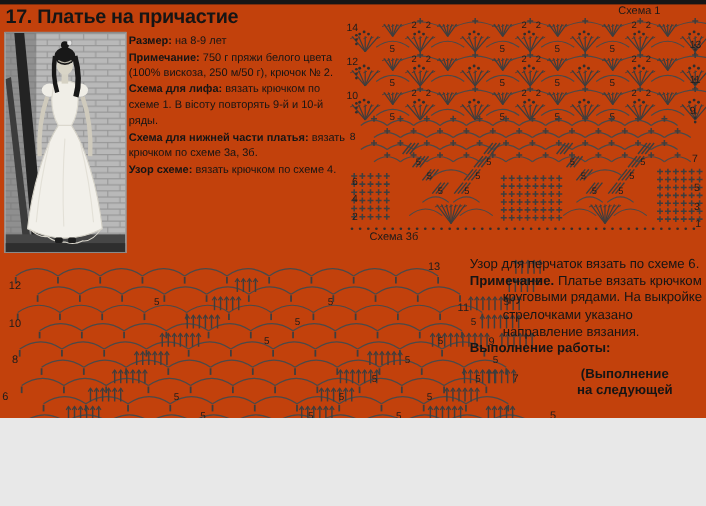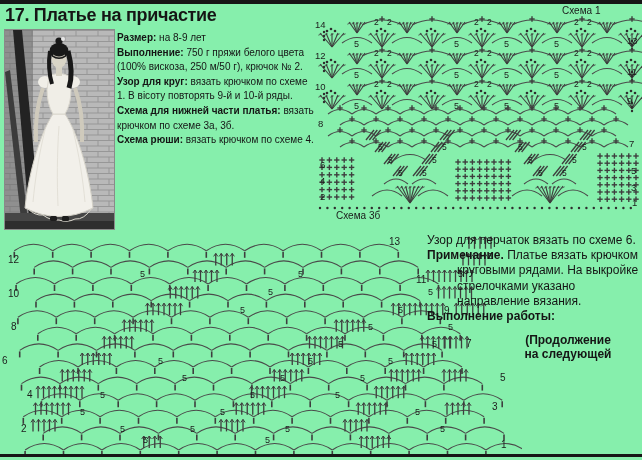--- a/index.html
+++ b/index.html
@@ -1,16 +1,16 @@
 <!DOCTYPE html>
 <html><head>
 <meta charset="utf-8">
 <style>
   html,body{margin:0;padding:0;background:#e8e8e8}
-  .page{position:relative;width:642px;height:460px;background:#86efac;overflow:hidden;
+  .page{position:relative;width:642px;height:380px;background:#c2410c;overflow:hidden;
         font-family:"Liberation Sans",sans-serif;color:#151515}
   .bar{position:absolute;left:0;width:642px;background:#161616}
   .bar.top{top:0;height:4px}
   .bar.bottom{top:454px;height:3px}
   .title{position:absolute;left:5px;top:5px;margin:0;font-size:18px;font-weight:bold;letter-spacing:-0.3px}
   #photo{position:absolute;left:4px;top:29px;border:1px solid #8a8a8a;background:#bdbdbd}
   .instructions{position:absolute;left:117px;top:31px;width:197px;font-size:10px;line-height:14.6px}
   .instructions p{margin:0}
   .schema-label{position:absolute;font-size:10px;color:#1a1a1a}
   #s1lab{left:562px;top:5px}
@@ -63,24 +63,24 @@
       <circle cx="54" cy="11" r="3.6" fill="#181818"></circle>
       <circle cx="58" cy="9" r="2" fill="#e6e6e6"></circle>
       <path d="M48 25 q6 4 12 0" stroke="#b9b5a8" fill="none"></path>
       <rect x="45" y="186" width="7" height="5" rx="1.5" fill="#1d1d1d"></rect>
       <rect x="57" y="186" width="7" height="5" rx="1.5" fill="#1d1d1d"></rect>
     </g>
   </svg>
 
   <div class="instructions">
       <p><b>Размер:</b> на 8-9 лет</p>
-      <p><b>Выполнение:</b> 750 г пряжи белого цвета (100% вискоза, 250 м/50 г), крючок № 2.</p>
-      <p><b>Узор для круг:</b> вязать крючком по схеме 1. В вісоту повторять 9-й и 10-й ряды.</p>
+      <p><b>Примечание:</b> 750 г пряжи белого цвета (100% вискоза, 250 м/50 г), крючок № 2.</p>
+      <p><b>Схема для лифа:</b> вязать крючком по схеме 1. В вісоту повторять 9-й и 10-й ряды.</p>
       <p><b>Схема для нижней части платья:</b> вязать крючком по схеме 3а, 3б.</p>
-      <p><b>Схема рюши:</b> вязать крючком по схеме 4.</p>
+      <p><b>Узор схеме:</b> вязать крючком по схеме 4.</p>
     </div>
 
   <div id="s1lab" class="schema-label">Схема 1</div>
   <svg id="s1" class="chart" width="330" height="228">
       <line x1="20" y1="47" x2="8" y2="33" stroke="#3e3e3e" stroke-width="1.1"></line>
       <line x1="6.4" y1="35.2" x2="9.6" y2="33.8" stroke="#3e3e3e" stroke-width="0.8"></line>
       <line x1="20" y1="47" x2="14" y2="33" stroke="#3e3e3e" stroke-width="1.1"></line>
       <line x1="12.4" y1="35.2" x2="15.6" y2="33.8" stroke="#3e3e3e" stroke-width="0.8"></line>
       <line x1="20" y1="47" x2="20" y2="33" stroke="#3e3e3e" stroke-width="1.1"></line>
       <line x1="18.4" y1="35.2" x2="21.6" y2="33.8" stroke="#3e3e3e" stroke-width="0.8"></line>
@@ -1996,20 +1996,20 @@
       <text x="500" y="152" font-size="10" fill="#1c1c1c" font-family="&quot;Liberation Sans&quot;,sans-serif">5</text>
       <text x="492" y="181" font-size="10" fill="#1c1c1c" font-family="&quot;Liberation Sans&quot;,sans-serif">3</text>
       <text x="501" y="219" font-size="10" fill="#1c1c1c" font-family="&quot;Liberation Sans&quot;,sans-serif">1</text>
     </svg>
 
   <div class="rightcol">
     <p>Узор для перчаток вязать по схеме 6.</p>
     <p class="hang"><b>Примечание.</b> <span>Платье вязать крючком круговыми рядами. На выкройке стрелочками указано направление вязания.</span></p>
     <p class="work-title">Выполнение работы:</p>
     <div class="cont">
-      <div>(Продолжение</div>
+      <div>(Выполнение</div>
       <div>на следующей</div>
 
     </div>
   </div>
 
   <div class="bar bottom"></div>
 </div>
 
 </body></html>

